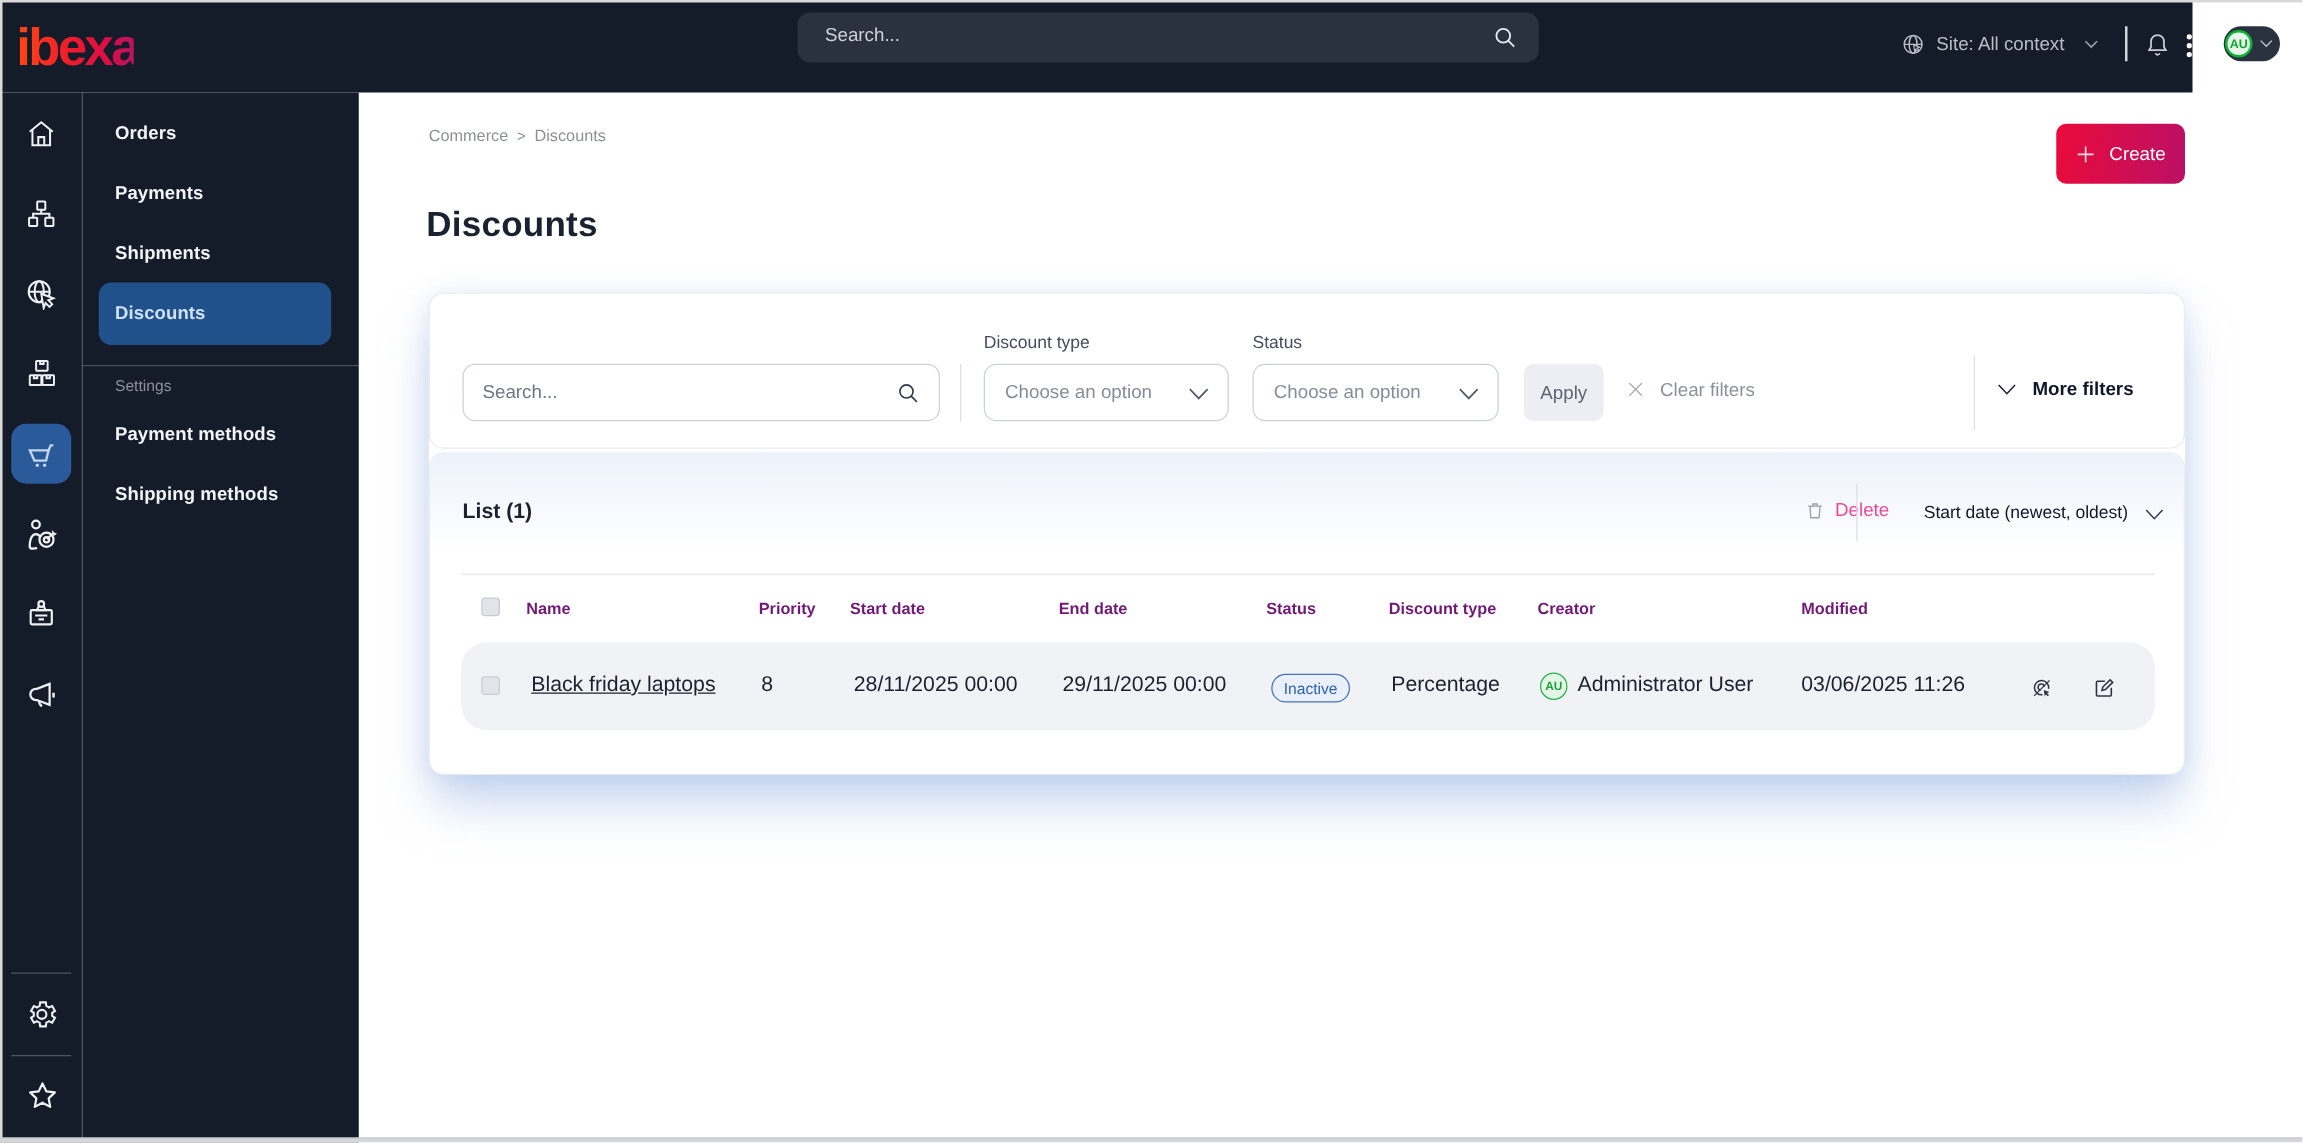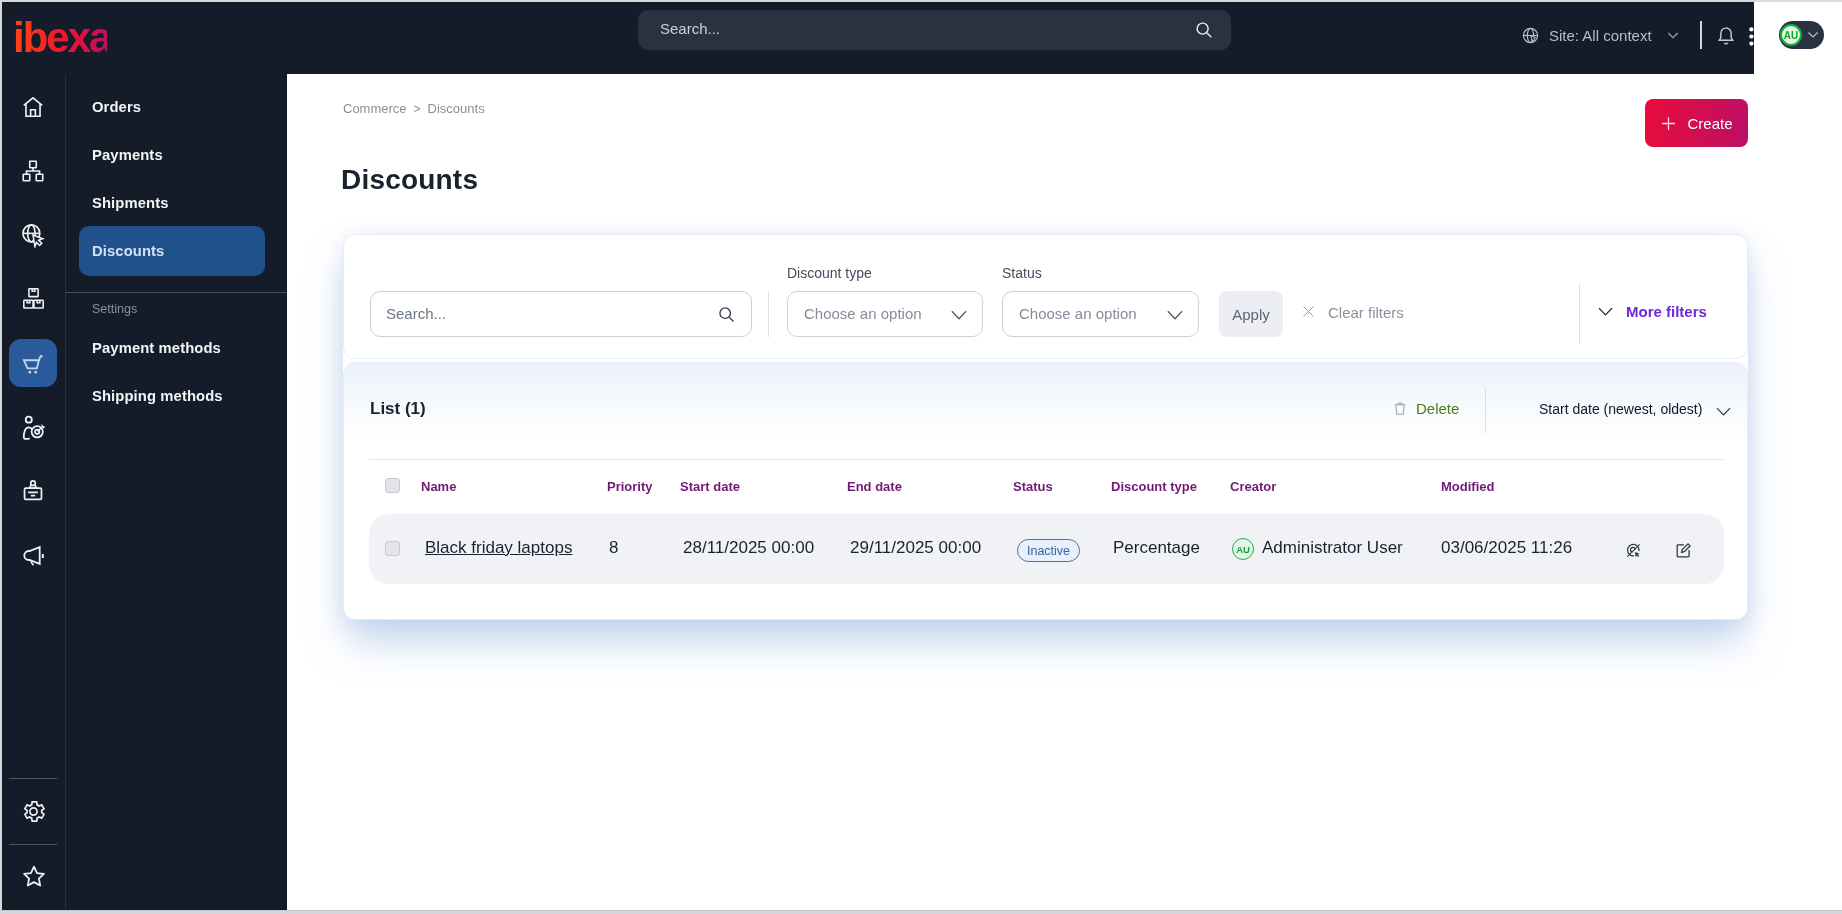--- a/index.html
+++ b/index.html
@@ -70,26 +70,26 @@
   #flab2 { left:658px; }
   .fselect { position:absolute; top:56px; border:1px solid #ccd1d9; border-radius:10px; height:46px; background:#fff; }
   .fselect span { position:absolute; left:16px; top:13px; font-size:15px; color:#858d99; }
   .fselect svg { position:absolute; right:14px; top:17px; }
   #fsel1 { left:443px; width:196px; }
   #fsel2 { left:658px; width:197px; }
   #fapply { position:absolute; left:875px; top:56px; width:64px; height:46px; background:#eceef3; border-radius:8px; font-size:15px; color:#5d6574; display:flex; align-items:center; justify-content:center; }
   #fclear { position:absolute; left:957px; top:69px; display:flex; color:#8b919c; font-size:15px; }
   #fclear svg { margin-right:12px; }
   #fdiv2 { position:absolute; left:1235px; top:49px; width:1px; height:60px; background:#dcdfe5; }
-  #fmore { position:absolute; left:1253px; top:68px; display:flex; align-items:center; font-size:15px; font-weight:bold; color:#6d28d9; }
+  #fmore { position:absolute; left:1253px; top:68px; display:flex; align-items:center; font-size:15px; font-weight:bold; color:#0f172a; }
   #fmore svg { margin-right:12px; }
 
   
   #listttl { position:absolute; left:26px; top:36px; font-size:17px; font-weight:bold; color:#1a2230; }
-  #ldelete { position:absolute; left:1048px; top:37px; display:flex; align-items:center; color:#4d7c0f; font-size:15px; }
+  #ldelete { position:absolute; left:1100px; top:37px; display:flex; align-items:center; color:#ec4899; font-size:15px; }
   #ldelete svg { margin-right:8px; }
   #ldiv { position:absolute; left:1141px; top:24px; width:1px; height:46px; background:#dcdfe5; }
   #lsort { position:absolute; left:1195px; top:38px; font-size:14px; color:#0f172a; display:flex; align-items:flex-end; }
   #lsort svg { margin-left:13px; }
   #lhr { position:absolute; left:25px; top:96px; width:1355px; height:1px; background:#e6e8ec; }
   .chk { position:absolute; width:15px; height:15px; background:#e3e4ea; border:1px solid #c9cbd4; border-radius:3px; }
   .hlbl { position:absolute; top:116px; font-size:13px; color:#701a75;font-weight:bold; }
   #lrow { position:absolute; left:25px; top:151px; width:1355px; height:70px; background:#f1f2f5; border-radius:20px; }
   .rcell { position:absolute; top:24px; font-size:17px; color:#1a2230; }
   #rname { text-decoration:underline; }

